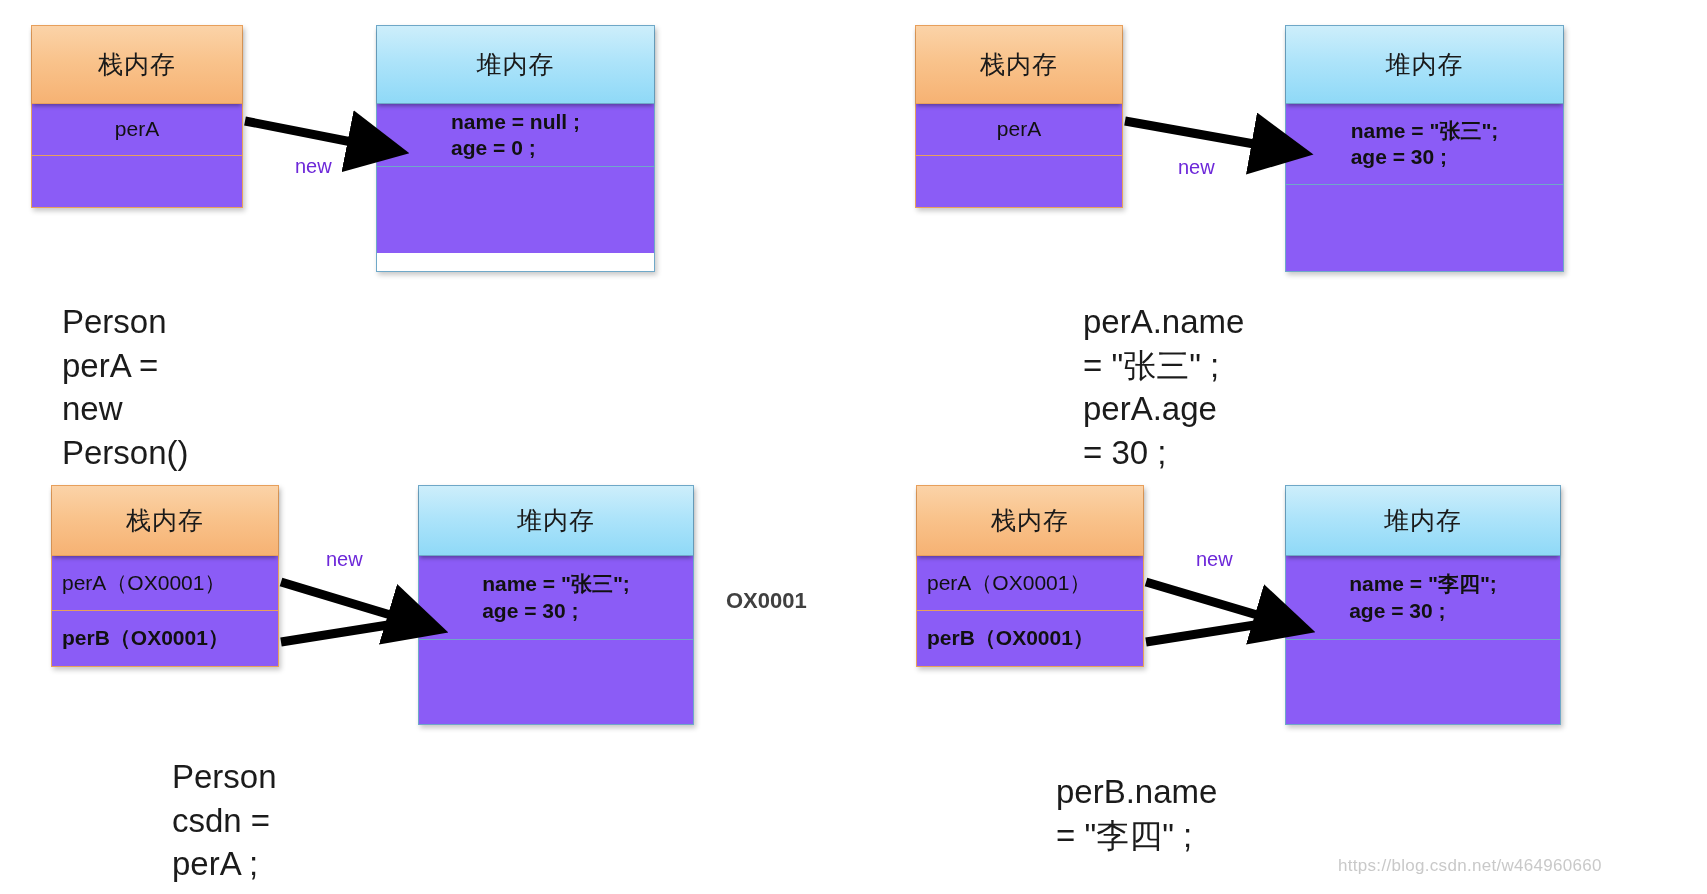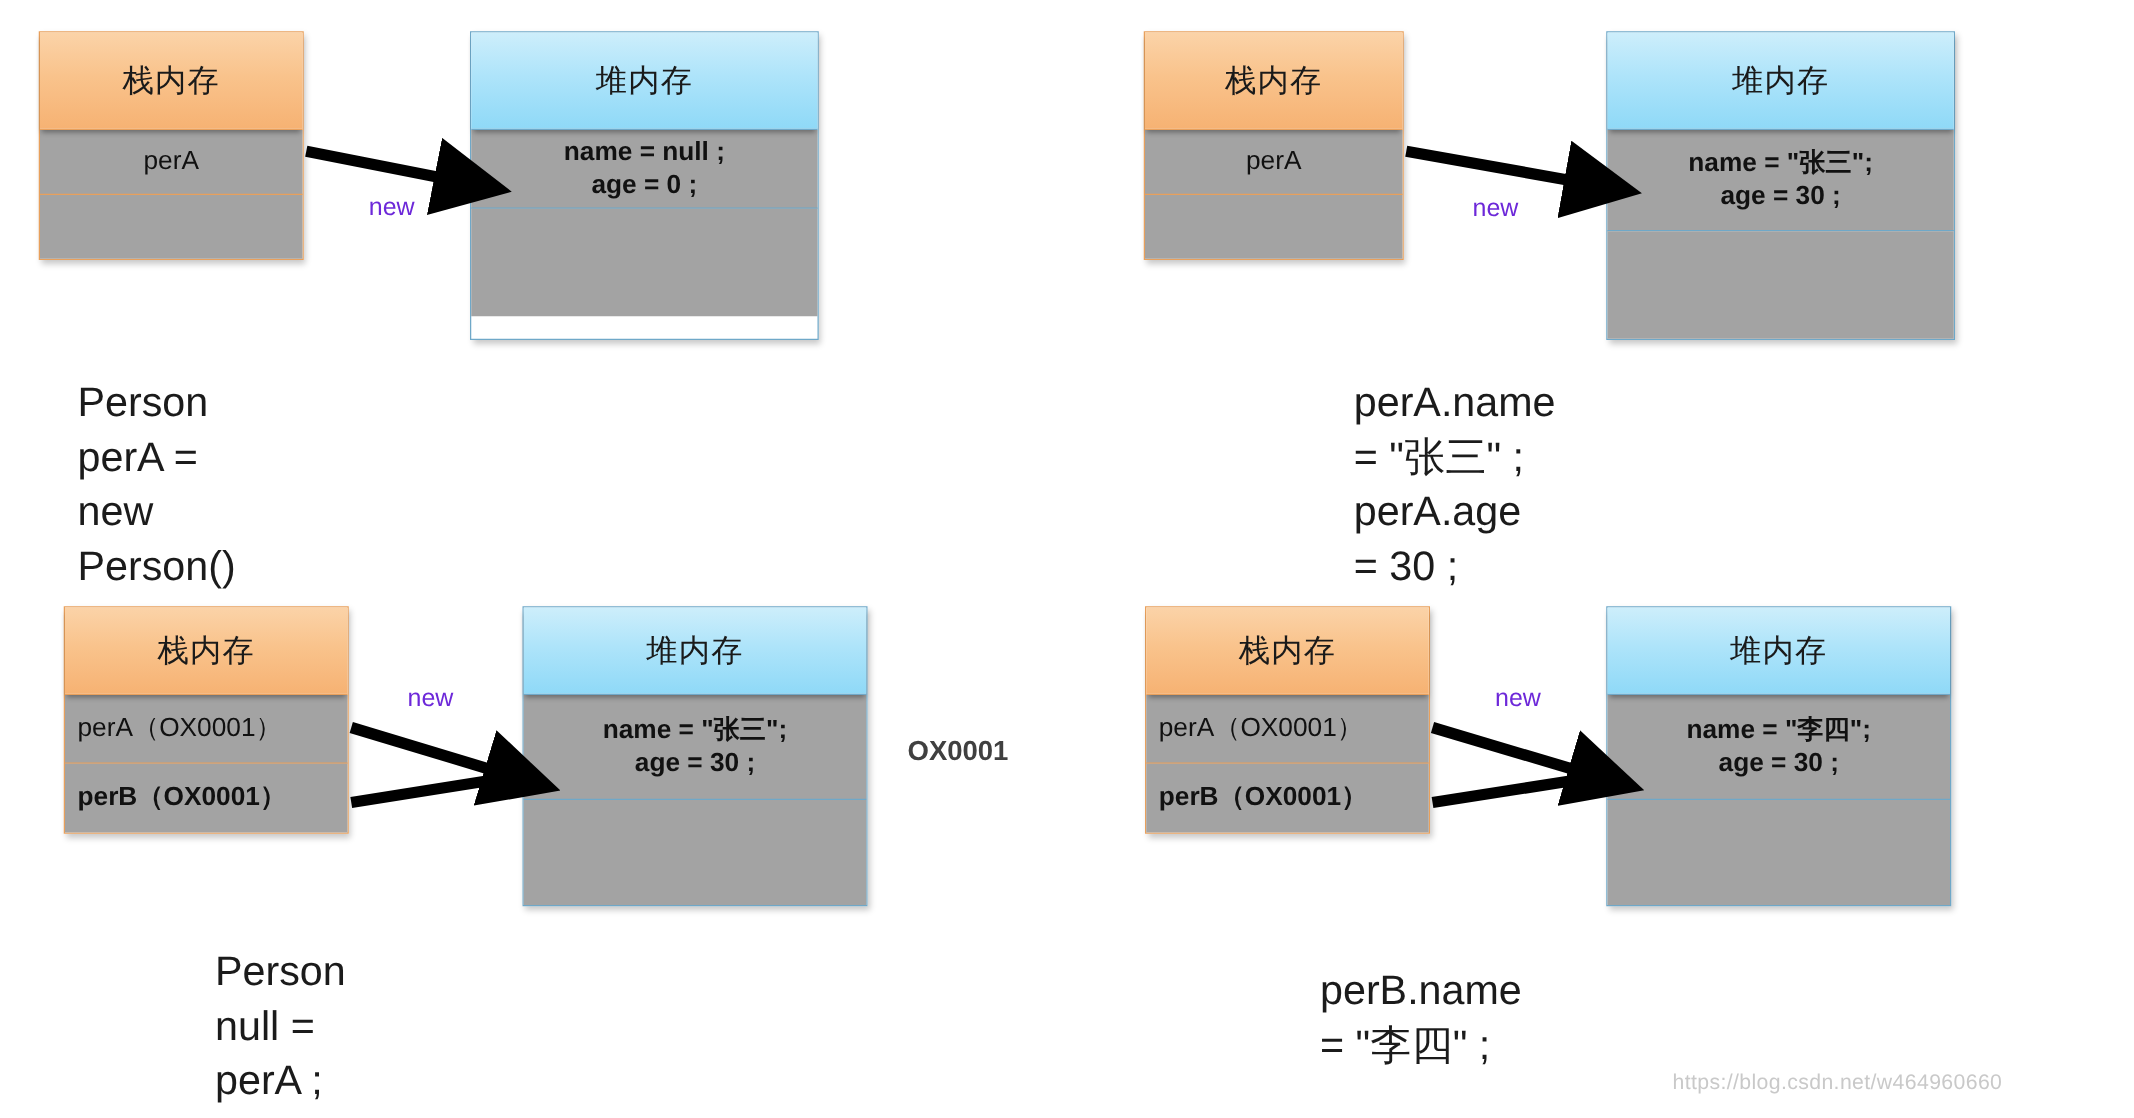--- a/index.html
+++ b/index.html
@@ -49,22 +49,21 @@
     background: linear-gradient(180deg,#cdeefb 0%, #aee4fa 45%, #8fd9f7 100%);
     border-bottom: 1.5px solid #6fa8c8;
   }
 
   .mem-row {
     box-sizing: border-box;
     width: 100%;
     display: flex;
     align-items: center;
     justify-content: center;
-    text-align: center;
-    background: #a3a3a3;
+    background: #8b5cf6;
     color: #111111;
     line-height: 1.25;
     white-space: pre-line;
   }
   .stack .mem-row { border-bottom: 1.5px solid #e8a05c; }
   .heap  .mem-row { border-bottom: 1.5px solid #6fa8c8; }
   .mem-row.last { border-bottom: none; font-weight: bold; }
   .mem-row.blank { }
 
   .row-left { justify-content: flex-start; padding-left: 10px; }
@@ -185,21 +184,21 @@
       </marker>
     </defs>
     <line x1="2" y1="22" x2="128" y2="60" stroke="#000000" stroke-width="9" marker-end="url(#ah3)"></line>
     <line x1="2" y1="82" x2="128" y2="62" stroke="#000000" stroke-width="9"></line>
   </svg>
 
   <div class="edge-label" style="left:326px; top:548px; font-size:20px;">new</div>
 
   <div class="addr-label" style="left:726px; top:588px; font-size:22px;">OX0001</div>
 
-  <div class="caption" style="left:172px; top:755px; font-size:33px;">Person null = perA ;</div>
+  <div class="caption" style="left:172px; top:755px; font-size:33px;">Person csdn = perA ;</div>
 </div>
 
 <div class="panel">
 
   <div class="membox stack" style="left:916px; top:485px; width:228px; height:182px;">
     <div class="mem-header" style="height:70px; font-size:25px;">栈内存</div>
     <div class="mem-row row-left" style="height:55px; font-size:21px;">perA（OX0001）</div>
     <div class="mem-row row-left last" style="height:55px; font-size:21px;">perB（OX0001）</div>
   </div>
 

